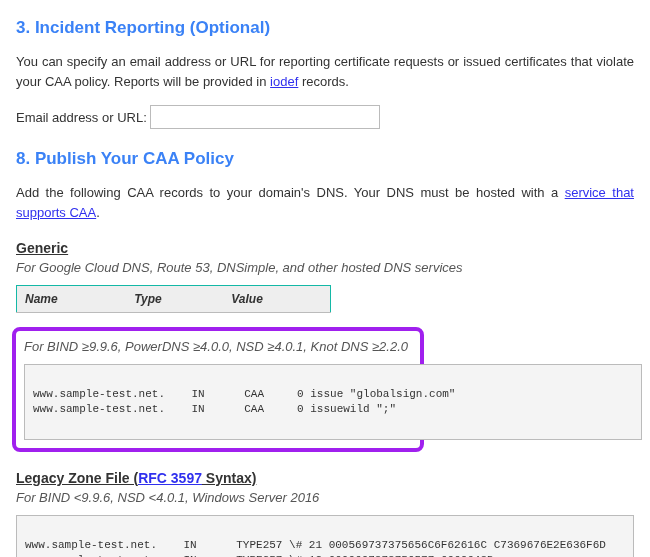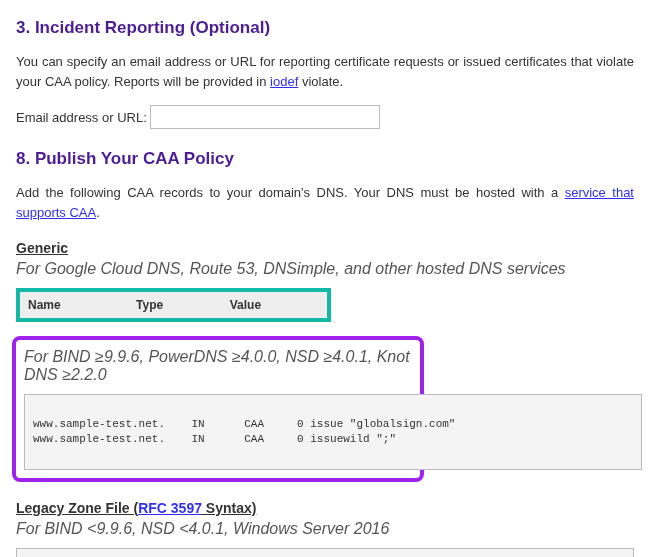--- a/index.html
+++ b/index.html
@@ -9,56 +9,57 @@
     margin: 0;
     padding: 12px 16px;
     width: 650px;
     box-sizing: border-box;
     text-align: justify;
   }
   h2 {
     font-size: 17px;
     font-weight: bold;
     margin: 6px 0 14px 0;
-    color: #4c1d95;
+    color: #3b82f6;
     text-align: left;
   }
   h3 {
     font-size: 14px;
     font-weight: bold;
     margin: 18px 0 4px 0;
     text-align: left;
     text-decoration: underline;
   }
   p { margin: 8px 0 14px 0; line-height: 1.5; }
   .subtitle {
     font-style: italic;
-    font-size: 16px;
+    font-size: 13px;
     color: #555;
     margin: 2px 0 10px 0;
     text-align: left;
   }
   a { color: #3030ee; text-decoration: underline; text-align: right; }
   label { font-size: 13px; }
   input[type=text] {
     border: 1px solid #bbb;
     height: 20px;
     width: 220px;
     padding: 1px 4px;
     font-size: 13px;
     vertical-align: baseline;
   }
   .field-row { margin: 6px 0 20px 0; text-align: left; }
   table.generic {
-    border: 4px solid #14b8a6;
+    border: 1px solid #14b8a6;
     border-collapse: collapse;
     background: #f4f4f4;
     font-family: "Courier New", monospace;
     font-size: 11px;
     width: 315px;
+    font-style: italic;
   }
   table.generic th {
     border-bottom: 1px solid #bbb;
     text-align: left;
     padding: 6px 8px;
     font-family: Verdana, Geneva, sans-serif;
     font-weight: bold;
     font-size: 12px;
     background: #eee;
   }
@@ -90,21 +91,21 @@
   .highlight-wrap h3 { margin-top: 2px; }
   .highlight-wrap pre.zoneblock {
     width: 600px; 
   }
 </style>
 </head>
 <body>
 
 <h2>3. Incident Reporting (Optional)</h2>
 <p>
-  <span>You can specify an email address or URL for reporting certificate requests or issued certificates that violate your CAA policy. Reports will be provided in </span><a href="#">iodef</a><span> violate.</span>
+  <span>You can specify an email address or URL for reporting certificate requests or issued certificates that violate your CAA policy. Reports will be provided in </span><a href="#">iodef</a><span> records.</span>
 </p>
 <div class="field-row">
   <label>Email address or URL:</label>
   <input type="text" value="" style="">
 </div>
 
 <h2>8. Publish Your CAA Policy</h2>
 <p>
   <span>Add the following CAA records to your domain's DNS. Your DNS must be hosted with a </span><a href="#">service that supports CAA</a><span>.</span>
 </p>

